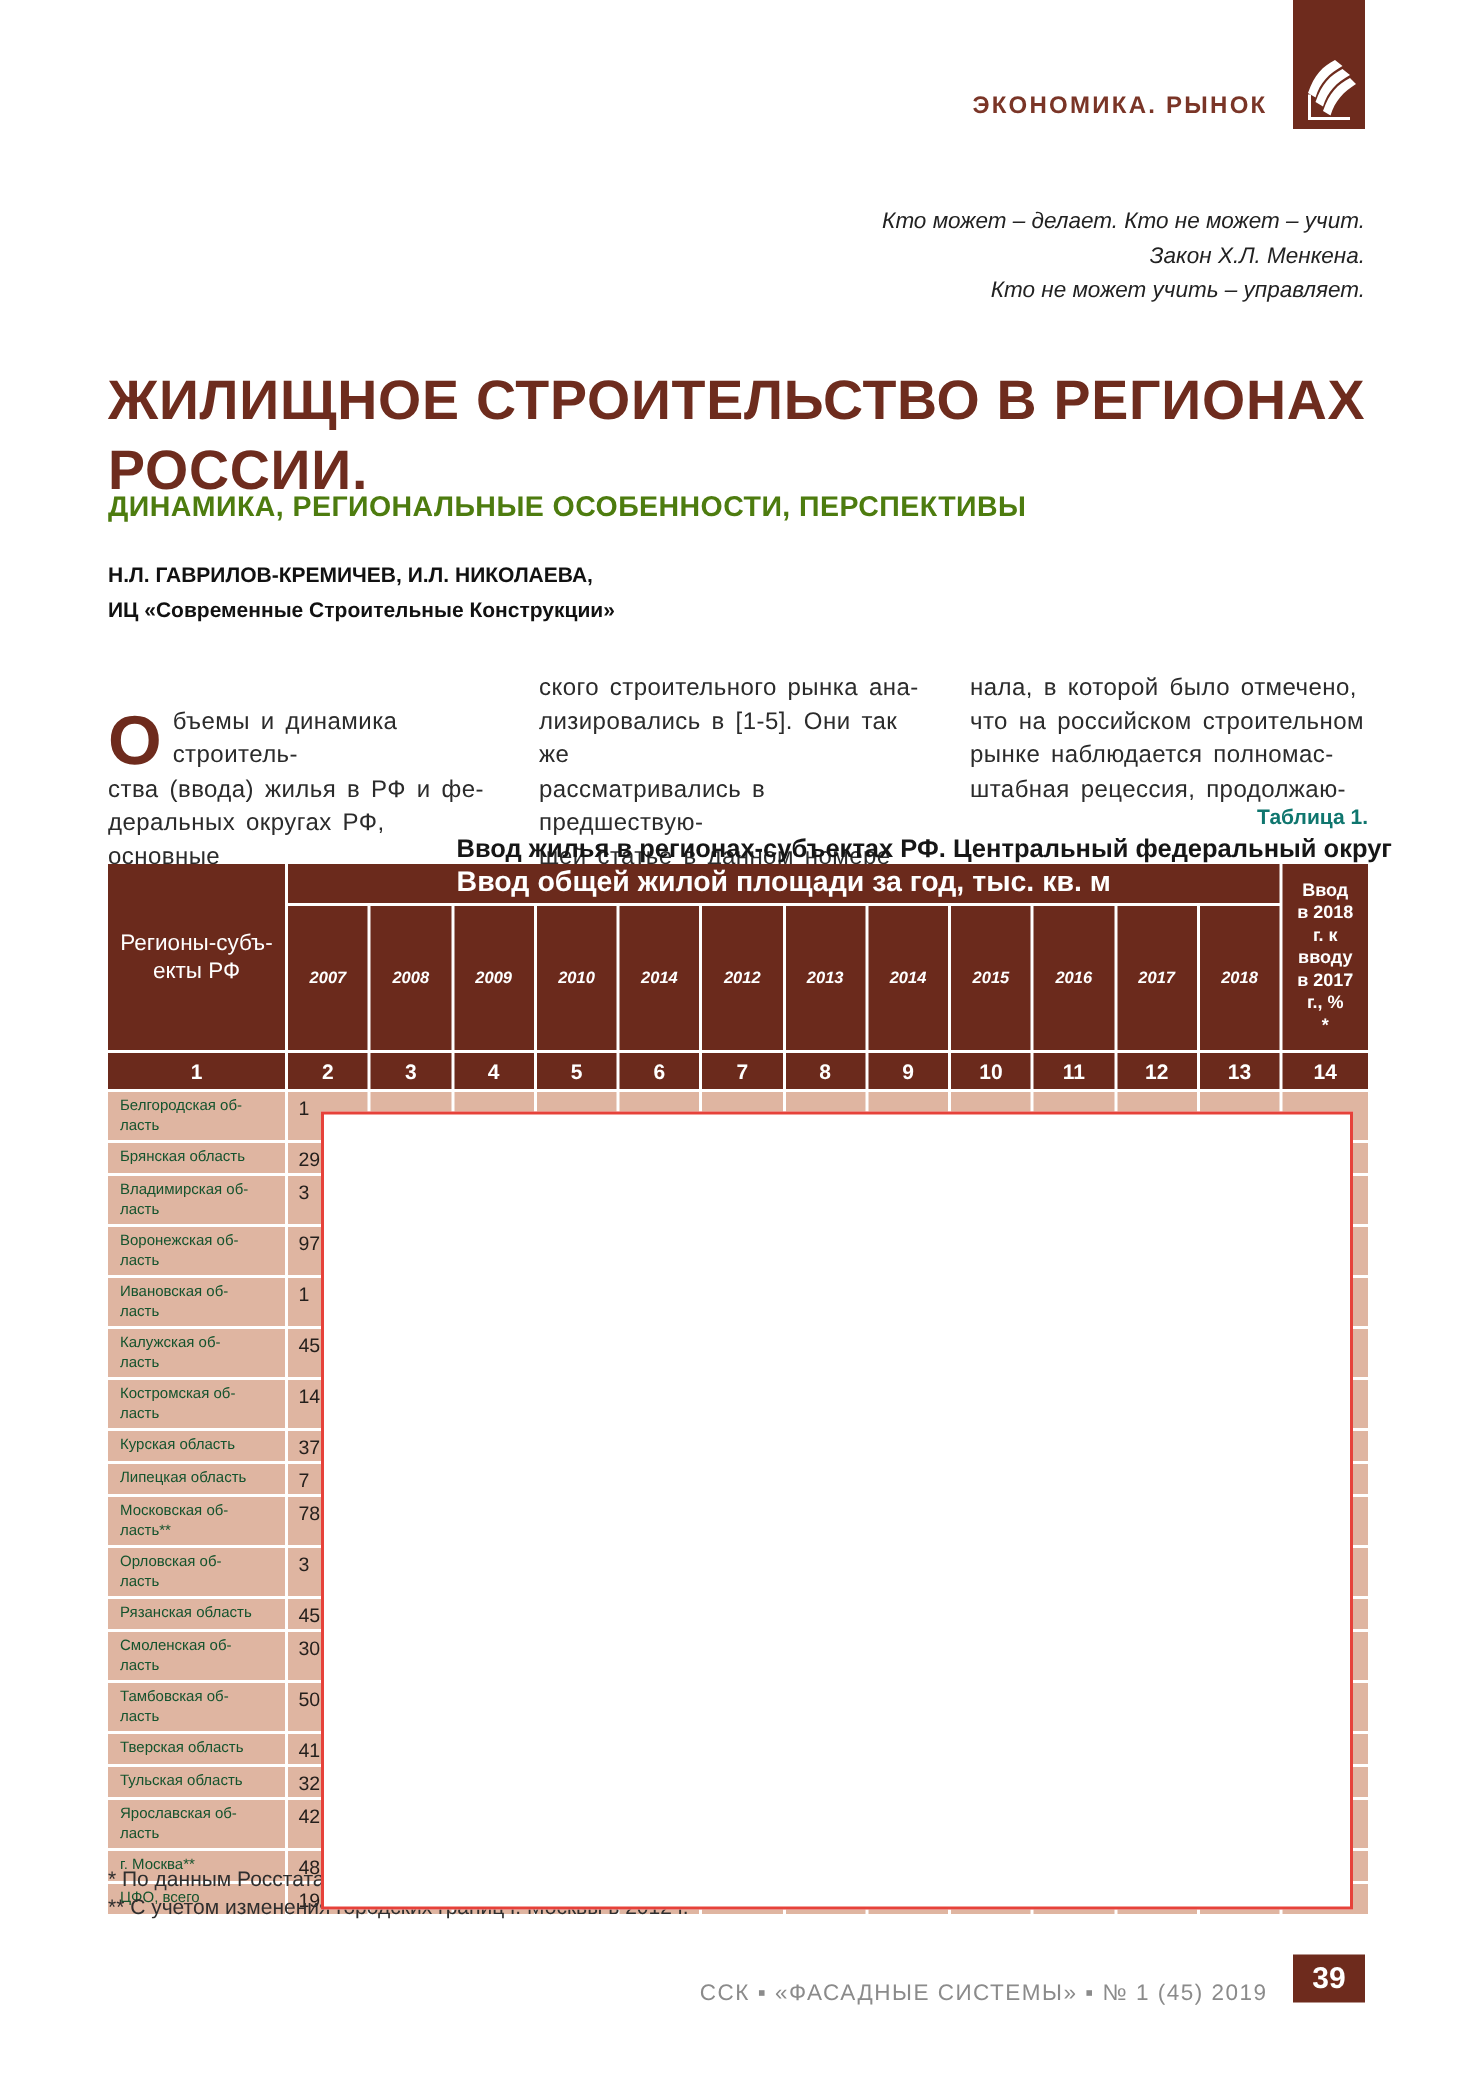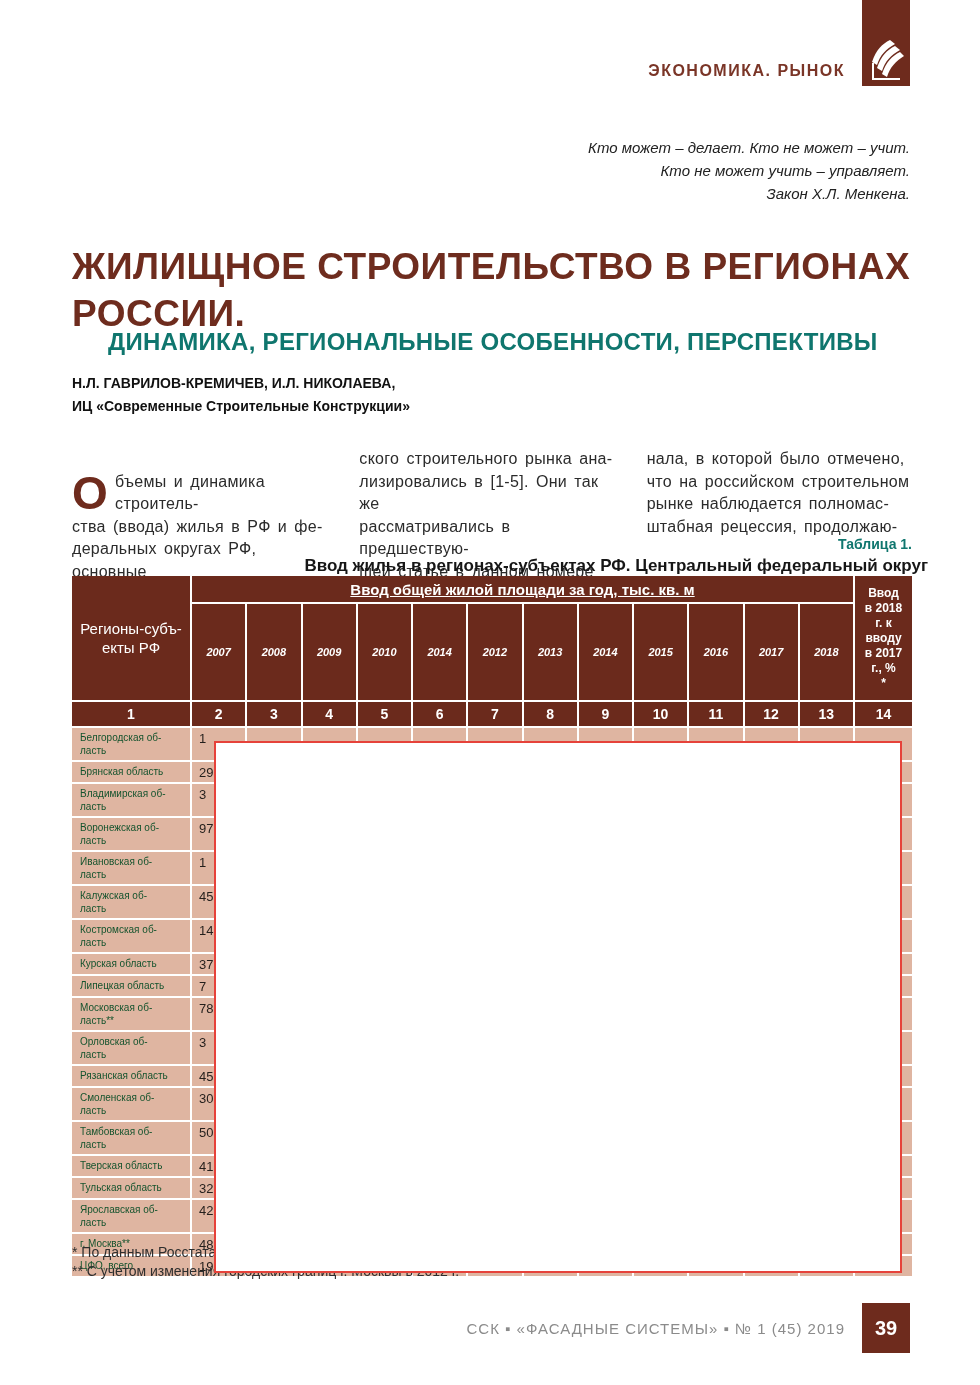--- a/index.html
+++ b/index.html
@@ -21,21 +21,21 @@
     position:absolute; top:136px; right:70px; width:420px;
     text-align:right; font-style:italic; font-size:15px; line-height:23px; color:#222;
   }
   .title {
     position:absolute; left:72px; top:243px; width:840px;
     font-size:37px; line-height:47px; font-weight:bold; color:#6e2c1e;
     letter-spacing:0.5px;
   }
   .subtitle {
     position:absolute; left:72px; top:328px; width:840px;
-    font-size:24px; font-weight:bold; color:#0f766e; letter-spacing:0.3px;margin-left:36px;
+    font-size:19px; font-weight:bold; color:#4d7c0f; letter-spacing:0.3px;
   }
   .authors {
     position:absolute; left:72px; top:372px; width:840px;
     font-size:14px; font-weight:bold; color:#111; line-height:23px;
     white-space:pre-line;
   }
   .bodytext {
     position:absolute; left:72px; top:448px; width:840px;
     display:flex; gap:22px;
   }
@@ -55,21 +55,21 @@
     position:absolute; left:88px; top:556px; width:840px;
     text-align:right; font-size:17px; font-weight:bold; color:#161616;
   }
   .tablewrap { position:absolute; left:72px; top:576px; width:840px; }
   .theader {
     display:grid; grid-template-columns:118px repeat(12,1fr) 57px;
     grid-template-rows:26px 96px; gap:2px; background:#fff;
   }
   .theader .cell { background:#6b2a1c; color:#fff; display:flex; align-items:center; justify-content:center; text-align:center; }
   .regionhead { grid-column:1; grid-row:1/3; font-weight:normal; font-size:15px; line-height:19px; white-space:pre-line; }
-  .spanhead  { grid-column:2/14; grid-row:1; font-weight:bold; font-size:15px;text-decoration:underline; }
+  .spanhead  { grid-column:2/14; grid-row:1; font-weight:bold; font-size:19px; }
   .yearcell  { grid-row:2; font-weight:bold; font-size:11px;font-style:italic; }
   .lastcolhead { grid-column:14; grid-row:1/3; font-weight:bold; font-size:12px; line-height:15px; white-space:pre-line; }
   .numrow {
     display:grid; grid-template-columns:118px repeat(12,1fr) 57px;
     gap:2px; margin-top:2px; background:#fff;
   }
   .numcell {
     background:#6b2a1c; color:#fff; font-weight:bold; font-size:14px;
     text-align:center; line-height:24px; height:24px;
   }
@@ -90,21 +90,21 @@
   }
   .footnotes {
     position:absolute; left:72px; top:1243px; width:840px;
     font-size:14px; color:#2e2e2e; line-height:19px; white-space:pre-line;
   }
   .footer-line {
     position:absolute; top:1320px; right:135px;
     font-size:15px; color:#8b8b8b; letter-spacing:1px;
   }
   .page-num {
-    position:absolute; left:862px; top:1303px; width:48px; height:50px;
+    position:absolute; left:862px; top:1303px; width:48px; height:32px;
     background:#6e2b1d; color:#fff; font-weight:bold; font-size:20px;
     display:flex; align-items:center; justify-content:center;
   }
 </style>
 </head>
 <body>
 
 <div class="page">
 
   <div class="section-label">ЭКОНОМИКА. РЫНОК</div>
@@ -115,23 +115,23 @@
       <path d="M11 32 C15 20, 21 14, 29 10 L34 14 C25 19, 19 25, 16 35 Z" fill="#ffffff"></path>
       <path d="M16 38 C20 26, 26 20, 34 16 L38 20 C30 25, 24 31, 21 41 Z" fill="#ffffff"></path>
       <path d="M6 27 L8 27 L8 42 L34 42 L34 44 L6 44 Z" fill="#ffffff"></path>
     </svg>
   </div>
 
   <div class="epigraph">
 
       <div class="epiline">Кто может – делает. Кто не может – учит.</div>
 
+      <div class="epiline">Закон Х.Л. Менкена.</div>
+
       <div class="epiline">Кто не может учить – управляет.</div>
-
-      <div class="epiline">Закон Х.Л. Менкена.</div>
     </div>
 
   <h1 class="title">ЖИЛИЩНОЕ СТРОИТЕЛЬСТВО В РЕГИОНАХ РОССИИ.</h1>
   <div class="subtitle">ДИНАМИКА, РЕГИОНАЛЬНЫЕ ОСОБЕННОСТИ, ПЕРСПЕКТИВЫ</div>
   <div class="authors">Н.Л. ГАВРИЛОВ-КРЕМИЧЕВ, И.Л. НИКОЛАЕВА,
 ИЦ «Современные Строительные Конструкции»</div>
 
   <div class="bodytext">
     <div class="bodycol">
       <span class="dropcap">О</span><span>бъемы и динамика строитель-

